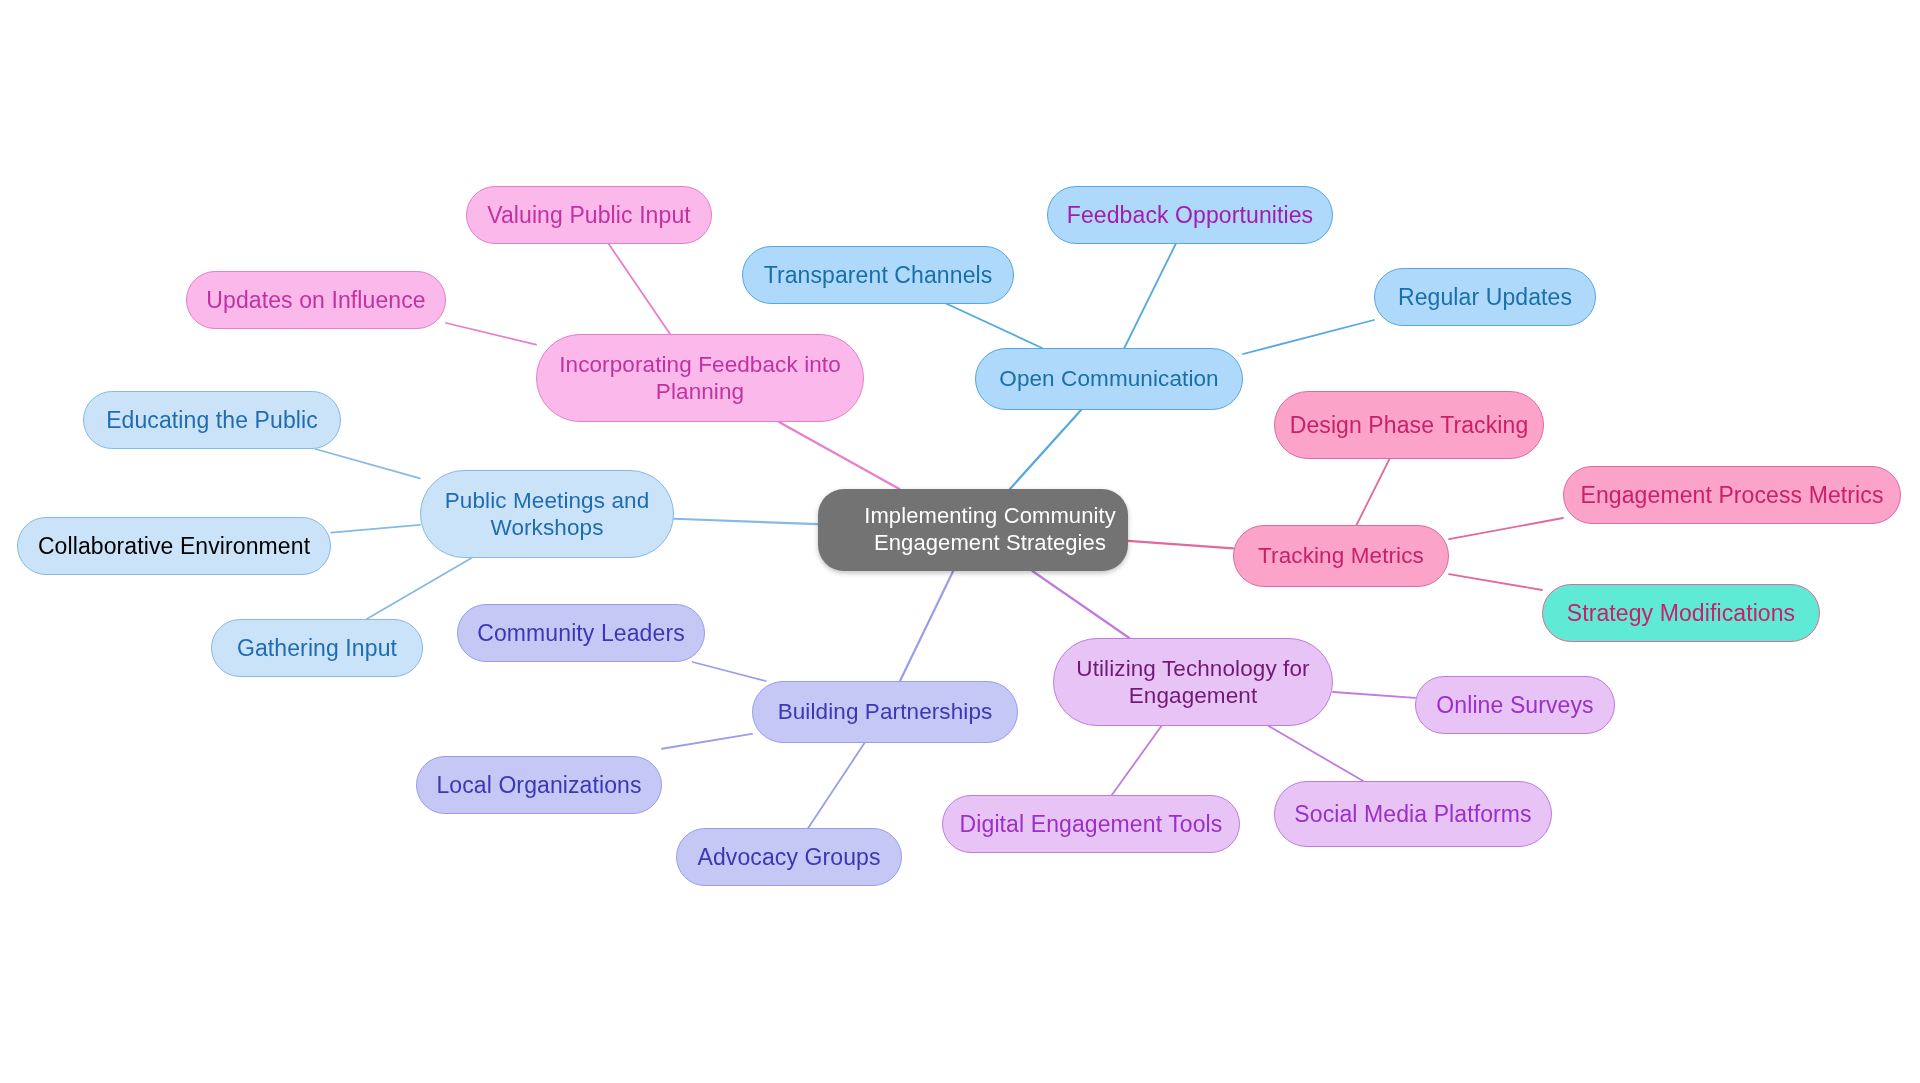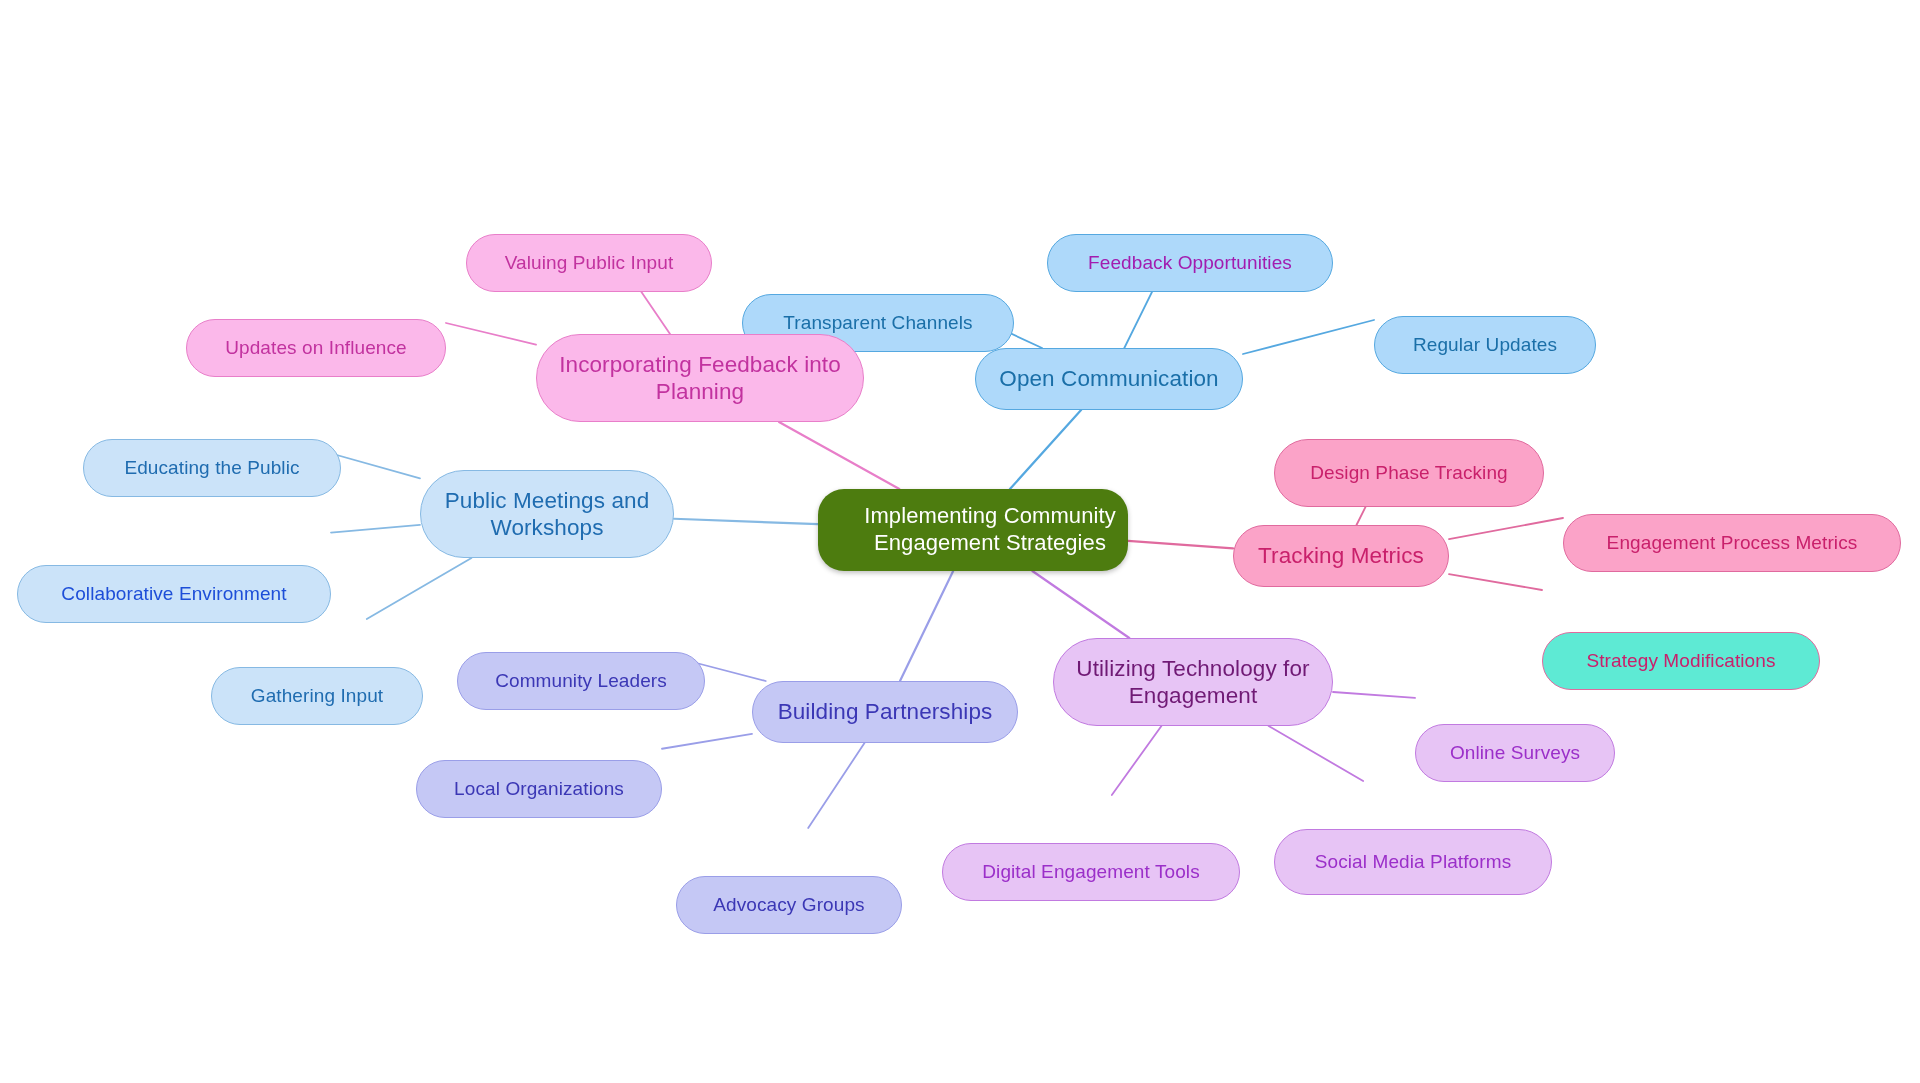--- a/index.html
+++ b/index.html
@@ -42,21 +42,21 @@
   }
   .node.root {
     border-radius: 26px;
     border-width: 0;
     font-size: 22px;
     color: #ffffff;
     background: #12141c;
     box-shadow: 0 2px 5px rgba(0,0,0,0.25);
   }
   .node.lvl1 { font-size: 22.5px; }
-  .node.lvl2 { font-size: 19px; margin-top: 48px; }
+  .node.lvl2 { font-size: 23px; }
 </style>
 </head>
 <body>
 
 <div id="canvas">
   <svg id="edges" viewBox="0 0 1920 1083" preserveAspectRatio="none">
       <line x1="1009.9271523178808" y1="489" x2="1081.0794701986756" y2="410" stroke="#55a8e0" stroke-width="2.2" stroke-linecap="round"></line>
       <line x1="1042.0747663551401" y1="348" x2="940.607476635514" y2="301" stroke="#55a8e0" stroke-width="1.8" stroke-linecap="round"></line>
       <line x1="1124.310975609756" y1="348" x2="1175.6768292682927" y2="244" stroke="#55a8e0" stroke-width="1.8" stroke-linecap="round"></line>
       <line x1="1243" y1="354" x2="1374" y2="320" stroke="#55a8e0" stroke-width="1.8" stroke-linecap="round"></line>
@@ -74,42 +74,42 @@
       <line x1="1032.342105263158" y1="571" x2="1129.3157894736842" y2="638" stroke="#c17ae0" stroke-width="2.2" stroke-linecap="round"></line>
       <line x1="1333" y1="692" x2="1415" y2="697.8571428571429" stroke="#c17ae0" stroke-width="1.8" stroke-linecap="round"></line>
       <line x1="1268.625" y1="726" x2="1363.15625" y2="781" stroke="#c17ae0" stroke-width="1.8" stroke-linecap="round"></line>
       <line x1="1161.394366197183" y1="726" x2="1111.8309859154929" y2="795" stroke="#c17ae0" stroke-width="1.8" stroke-linecap="round"></line>
       <line x1="953.1758241758241" y1="571" x2="899.989010989011" y2="681" stroke="#9a9ee8" stroke-width="2.2" stroke-linecap="round"></line>
       <line x1="765.7088607594936" y1="681" x2="692.5949367088608" y2="662" stroke="#9a9ee8" stroke-width="1.8" stroke-linecap="round"></line>
       <line x1="752" y1="733.9104046242775" x2="662" y2="748.7369942196532" stroke="#9a9ee8" stroke-width="1.8" stroke-linecap="round"></line>
       <line x1="864.4758620689655" y1="743" x2="808.2" y2="828" stroke="#9a9ee8" stroke-width="1.8" stroke-linecap="round"></line>
     </svg>
   <div id="nodes">
-      <div class="node root" style="left: 818px; top: 489px; width: 310px; height: 82px; background: #4d7c0f; color: rgb(255, 255, 255); padding-left: 44px;"><span>Implementing Community
+      <div class="node root" style="left: 818px; top: 489px; width: 310px; height: 82px; background: #737373; color: rgb(255, 255, 255); padding-left: 44px;"><span>Implementing Community
 Engagement Strategies</span></div>
       <div class="node lvl1" style="left: 975px; top: 348px; width: 268px; height: 62px; background: rgb(174, 217, 250); border-color: rgb(85, 168, 224); color: rgb(26, 111, 168); text-align: center;"><span>Open Communication</span></div>
       <div class="node lvl2" style="left: 742px; top: 246px; width: 272px; height: 58px; background: rgb(174, 217, 250); border-color: rgb(85, 168, 224); color: rgb(26, 111, 168);"><span>Transparent Channels</span></div>
       <div class="node lvl2" style="left: 1047px; top: 186px; width: 286px; height: 58px; background: rgb(174, 217, 250); border-color: rgb(85, 168, 224); color: #a21caf;"><span>Feedback Opportunities</span></div>
       <div class="node lvl2" style="left: 1374px; top: 268px; width: 222px; height: 58px; background: rgb(174, 217, 250); border-color: rgb(85, 168, 224); color: rgb(26, 111, 168);"><span>Regular Updates</span></div>
       <div class="node lvl1" style="left: 420px; top: 470px; width: 254px; height: 88px; background: rgb(203, 227, 249); border-color: rgb(134, 185, 227); color: rgb(31, 108, 176);"><span>Public Meetings and
 Workshops</span></div>
       <div class="node lvl2" style="left: 83px; top: 391px; width: 258px; height: 58px; background: rgb(203, 227, 249); border-color: rgb(134, 185, 227); color: rgb(31, 108, 176);"><span>Educating the Public</span></div>
-      <div class="node lvl2" style="left: 17px; top: 517px; width: 314px; height: 58px; background: rgb(203, 227, 249); border-color: rgb(134, 185, 227); color: #1d4ed8;"><span>Collaborative Environment</span></div>
+      <div class="node lvl2" style="left: 17px; top: 517px; width: 314px; height: 58px; background: rgb(203, 227, 249); border-color: rgb(134, 185, 227); color: #000000;"><span>Collaborative Environment</span></div>
       <div class="node lvl2" style="left: 211px; top: 619px; width: 212px; height: 58px; background: rgb(203, 227, 249); border-color: rgb(134, 185, 227); color: rgb(31, 108, 176);"><span>Gathering Input</span></div>
       <div class="node lvl1" style="left: 536px; top: 334px; width: 328px; height: 88px; background: rgb(251, 184, 234); border-color: rgb(232, 126, 201); color: rgb(194, 50, 159);"><span>Incorporating Feedback into
 Planning</span></div>
       <div class="node lvl2" style="left: 466px; top: 186px; width: 246px; height: 58px; background: rgb(251, 184, 234); border-color: rgb(232, 126, 201); color: rgb(194, 50, 159);"><span>Valuing Public Input</span></div>
       <div class="node lvl2" style="left: 186px; top: 271px; width: 260px; height: 58px; background: rgb(251, 184, 234); border-color: rgb(232, 126, 201); color: rgb(194, 50, 159);"><span>Updates on Influence</span></div>
       <div class="node lvl1" style="left: 1233px; top: 525px; width: 216px; height: 62px; background: rgb(251, 163, 200); border-color: rgb(224, 106, 158); color: rgb(201, 32, 107);"><span>Tracking Metrics</span></div>
       <div class="node lvl2" style="left: 1274px; top: 391px; width: 270px; height: 68px; background: rgb(251, 163, 200); border-color: rgb(224, 106, 158); color: rgb(201, 32, 107);"><span>Design Phase Tracking</span></div>
       <div class="node lvl2" style="left: 1563px; top: 466px; width: 338px; height: 58px; background: rgb(251, 163, 200); border-color: rgb(224, 106, 158); color: rgb(201, 32, 107);"><span>Engagement Process Metrics</span></div>
       <div class="node lvl2" style="left: 1542px; top: 584px; width: 278px; height: 58px; background: #5eead4; border-color: rgb(224, 106, 158); color: rgb(201, 32, 107);"><span>Strategy Modifications</span></div>
       <div class="node lvl1" style="left: 1053px; top: 638px; width: 280px; height: 88px; background: rgb(231, 196, 245); border-color: rgb(193, 122, 224); color: #701a75;"><span>Utilizing Technology for
 Engagement</span></div>
       <div class="node lvl2" style="left: 1415px; top: 676px; width: 200px; height: 58px; background: rgb(231, 196, 245); border-color: rgb(193, 122, 224); color: rgb(155, 47, 201);"><span>Online Surveys</span></div>
       <div class="node lvl2" style="left: 1274px; top: 781px; width: 278px; height: 66px; background: rgb(231, 196, 245); border-color: rgb(193, 122, 224); color: rgb(155, 47, 201);"><span>Social Media Platforms</span></div>
       <div class="node lvl2" style="left: 942px; top: 795px; width: 298px; height: 58px; background: rgb(231, 196, 245); border-color: rgb(193, 122, 224); color: rgb(155, 47, 201);"><span>Digital Engagement Tools</span></div>
       <div class="node lvl1" style="left: 752px; top: 681px; width: 266px; height: 62px; background: rgb(197, 200, 245); border-color: rgb(154, 158, 232); color: rgb(59, 55, 181);"><span>Building Partnerships</span></div>
       <div class="node lvl2" style="left: 457px; top: 604px; width: 248px; height: 58px; background: rgb(197, 200, 245); border-color: rgb(154, 158, 232); color: rgb(59, 55, 181);"><span>Community Leaders</span></div>
-      <div class="node lvl2" style="left: 416px; top: 712px; width: 246px; height: 58px; background: rgb(197, 200, 245); border-color: rgb(154, 158, 232); color: rgb(59, 55, 181);"><span>Local Organizations</span></div>
+      <div class="node lvl2" style="left: 416px; top: 756px; width: 246px; height: 58px; background: rgb(197, 200, 245); border-color: rgb(154, 158, 232); color: rgb(59, 55, 181);"><span>Local Organizations</span></div>
       <div class="node lvl2" style="left: 676px; top: 828px; width: 226px; height: 58px; background: rgb(197, 200, 245); border-color: rgb(154, 158, 232); color: rgb(59, 55, 181);"><span>Advocacy Groups</span></div>
     </div>
 </div>
 
 </body></html>

